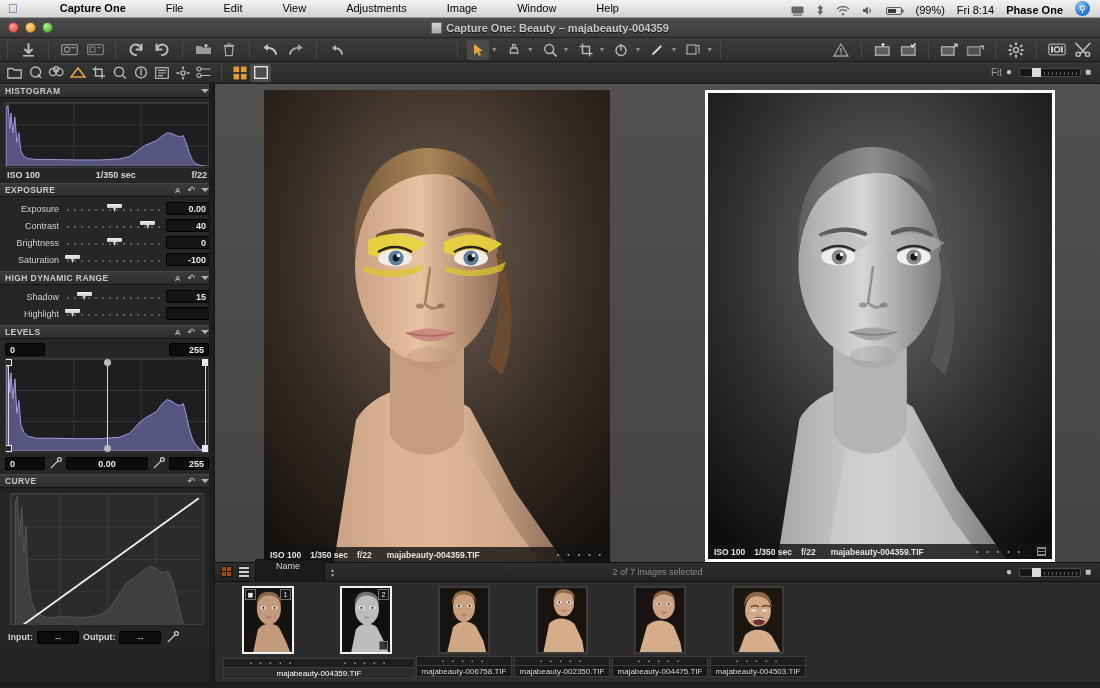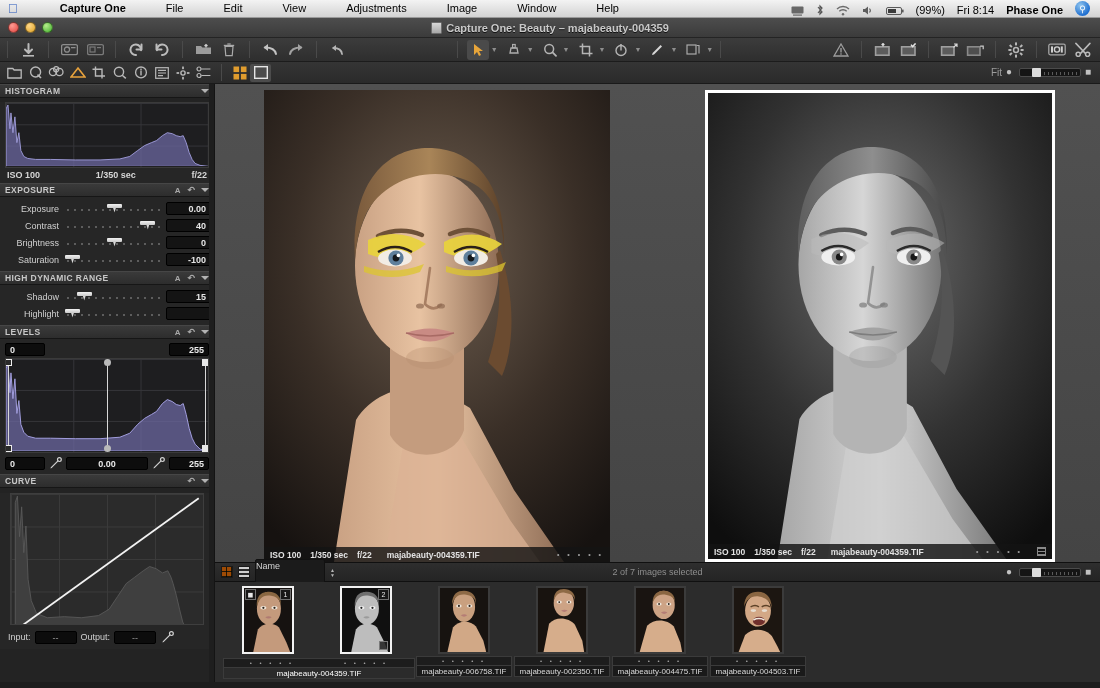--- a/index.html
+++ b/index.html
@@ -160,21 +160,21 @@
   .lv-bot .lv-box { flex:0 0 40px; }
   .eyed { width:15px; height:14px; color:#cfcfcf; display:flex; align-items:center; justify-content:center; }
 
   
   .curvebox { margin:5px 10px 0 10px; height:132px; background:#2b2b2b; border:1px solid #3e3e3e; position:relative; overflow:hidden; }
   .curvebox .grid { position:absolute; inset:0;
     background-image: linear-gradient(to right, #3a3a3a 1px, transparent 1px),
                       linear-gradient(to bottom, #3a3a3a 1px, transparent 1px);
     background-size: 25% 25%; }
   .curvebox svg { position:absolute; inset:0; }
-  .curve-bot { display:flex; align-items:center; gap:4px; padding:5px 8px; font-size:9px; color:#d0d0d0; }
+  .curve-bot { display:flex; align-items:center; gap:4px; padding:5px 8px; font-size:9px; color:#d0d0d0;font-weight:bold; }
   .cv-box { width:42px; height:13px; background:#0c0c0c; border:1px solid #000; border-radius:2px;
             color:#9b9b9b; font-size:9px; text-align:center; line-height:12px; }
 
   
   .viewer {
     position:absolute; left:215px; top:84px; right:0; height:478px;
     background: #4a4a4a;
     background-image: linear-gradient(to bottom, #515151, #444444);
   }
   .imgslot { position:absolute; top:6px; }
@@ -197,21 +197,21 @@
     display:flex; align-items:center; padding:0 6px; gap:5px;
   }
   .gridic { width:12px;height:12px;
     background: repeating-linear-gradient(to right,#c98a22 0 4px,#2a2a2a 4px 5px),
                 repeating-linear-gradient(to bottom,#c98a22 0 4px,#2a2a2a 4px 5px);
     background-blend-mode: multiply; border:1px solid #1a1a1a; }
   .listic { width:12px;height:12px; border:1px solid #1a1a1a;
     background: repeating-linear-gradient(to bottom, #d0d0d0 0 2px, #2a2a2a 2px 4px); }
   .namefield {
     width:70px; height:26px; background:#1b1b1b; border:1px solid #111; border-radius:2px;
-    font-size:9px; color:#d5d5d5; line-height:13px; padding-left:0;
+    font-size:9px; color:#d5d5d5; line-height:13px; padding-left:20px;
   }
   .stepper { display:flex; flex-direction:column; gap:1px; color:#b5b5b5; font-size:5px; line-height:4px; }
   .bb-status { margin-left:auto; margin-right:auto; font-size:9px; color:#8e8e8e; position:absolute; left:0; right:0; text-align:center; pointer-events:none;}
   .bb-right { margin-left:auto; display:flex; align-items:center; gap:4px; z-index:2; }
 
   
   .filmstrip {
     position:absolute; left:215px; top:582px; right:0; bottom:0;
     background:#2c2c2c; display:flex; align-items:flex-start; padding:4px 0 0 4px; gap:0px;
     overflow:hidden;

